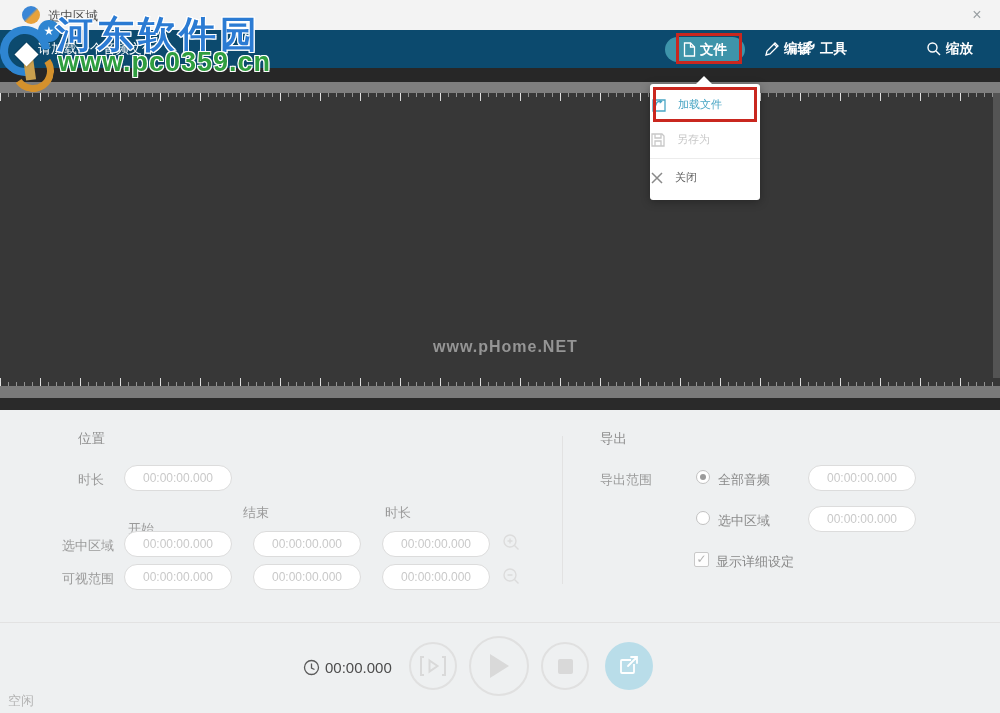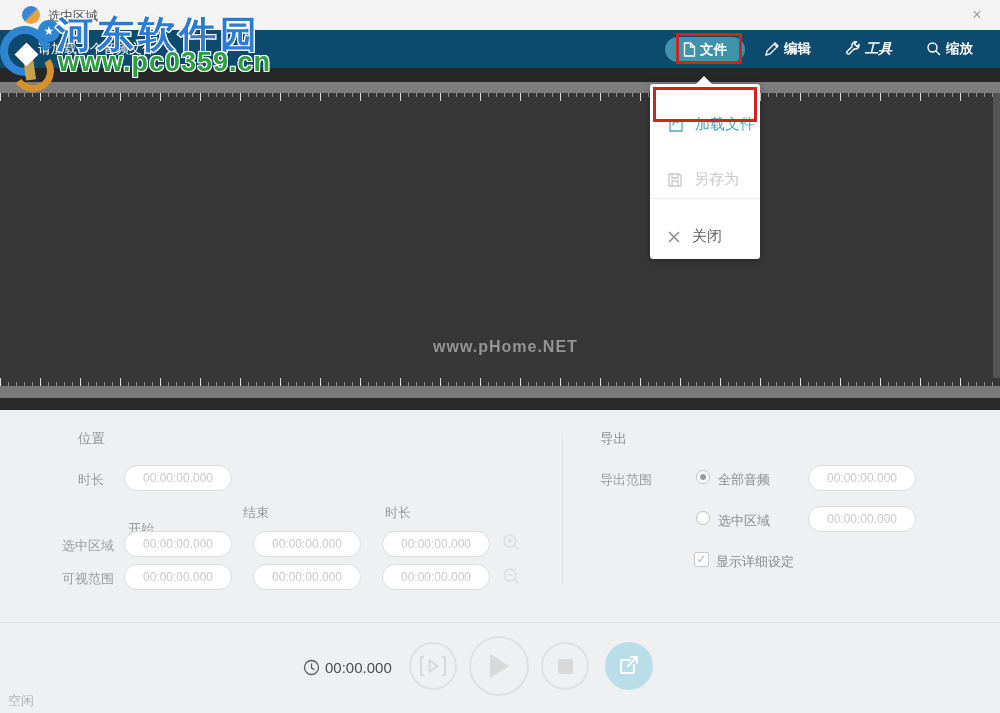--- a/index.html
+++ b/index.html
@@ -15,21 +15,21 @@
                line-height:22px; font-size:16px; color:#9aa0a3; cursor:pointer; }
 
   
   .menubar { position:absolute; left:0; top:30px; width:1000px; height:38px; background:#0c4a6e; }
   .hint { position:absolute; left:38px; top:0; height:38px; line-height:38px; font-size:13px; color:#ffffff; }
   .mi { position:absolute; top:0; height:38px; display:flex; align-items:center; gap:4px;
         color:#fff; font-size:13.5px; font-weight:700; cursor:pointer; }
   .mi svg { display:block; }
   .mi-file { left:665px; top:7px; height:25px; width:80px; background:#3e94aa; border-radius:13px;
              justify-content:center; }
-  .mi-edit { left:764px; } .mi-tools { left:845px;font-style:italic; } .mi-zoom { left:926px;font-family:Liberation Mono, monospace; }
+  .mi-edit { left:764px; } .mi-tools { left:800px; } .mi-zoom { left:926px;font-family:Liberation Mono, monospace; }
   .red-rect { position:absolute; border:3px solid #c9271f; pointer-events:none; z-index:40; }
   .rect-file { left:676px; top:3px; width:66px; height:31px; }
 
   
   .wave { position:absolute; left:0; top:68px; width:1000px; height:342px; background:#373737; }
   .strip-top { position:absolute; left:0; top:0; width:100%; height:14px; background:#272727; }
   .ruler-top { position:absolute; left:0; top:14px; width:100%; height:11px; background:#7e7e7e; }
   .ticks-t-tall { position:absolute; left:0; top:25px; width:100%; height:8px;
       background:repeating-linear-gradient(90deg,rgba(235,235,235,.9) 0 1px,transparent 1px 40px); }
   .ticks-t-short { position:absolute; left:0; top:25px; width:100%; height:4px;
@@ -43,22 +43,22 @@
   .scroll-strip { position:absolute; right:0; top:25px; width:7px; height:285px; background:#545454; }
   .wave-mark { position:absolute; left:433px; top:270px; font-size:16px; font-weight:700;
                color:#959595; letter-spacing:1px; }
 
   
   .dropdown { position:absolute; left:650px; top:84px; width:110px; background:#fff; border-radius:3px;
               box-shadow:0 2px 10px rgba(0,0,0,.3); z-index:20; padding:3px 0 5px 0; }
   .dd-arrow { position:absolute; left:46px; top:-8px; width:0; height:0;
               border-left:8px solid transparent; border-right:8px solid transparent;
               border-bottom:8px solid #fff; }
-  .dd-item { height:35px; display:flex; align-items:center; gap:11px; padding-left:17px;
-             font-size:15px; cursor:pointer;margin-top:20px; }
+  .dd-item { height:35px; display:flex; align-items:center; gap:11px; 
+             font-size:11px; cursor:pointer; }
   .dd-item svg { display:block; flex:none; }
   .dd-load { color:#49a5c4; }
   .dd-save { color:#c8c8c8; cursor:default; }
   .dd-close { color:#5f5f5f; }
   .dd-sep { height:1px; background:#ececec; margin:1px 0; }
   .rect-load { left:3px; top:3px; width:104px; height:35px; }
 
   
   .sec-title { position:absolute; font-size:13.5px; color:#8f8f8f; }
   .lbl { position:absolute; font-size:13px; color:#9a9a9a; }

